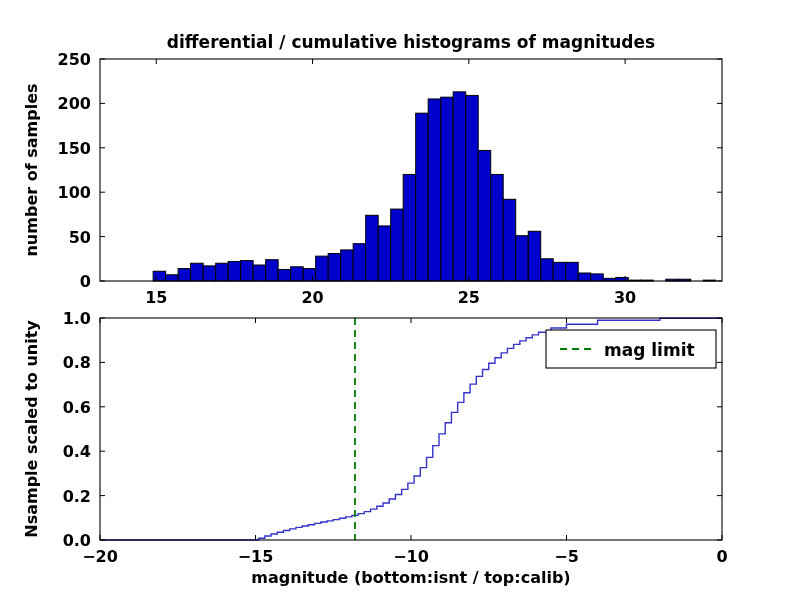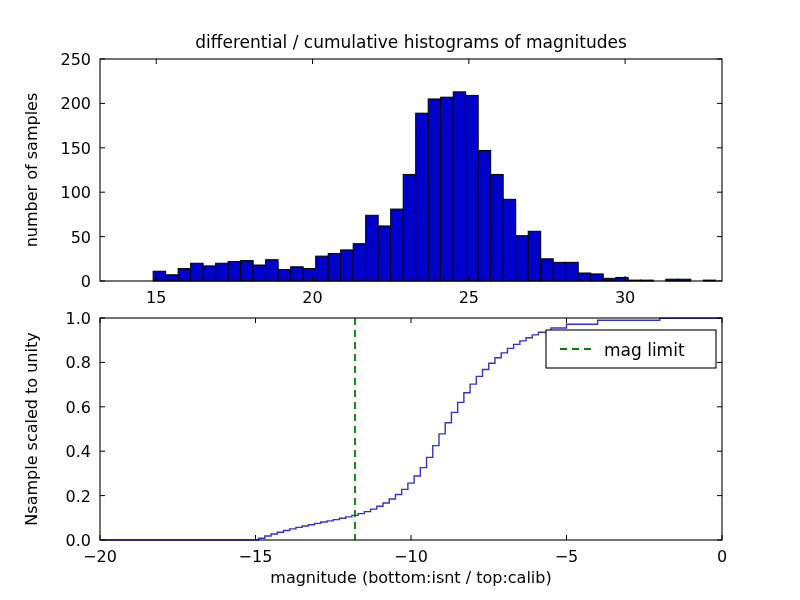--- a/index.html
+++ b/index.html
@@ -13,20 +13,21 @@
     font-family: "DejaVu Sans", sans-serif;
     overflow: hidden;
     position: relative;
   }
   #figure {
     position: absolute;
     left: 0; top: 0;
     width: 800px;
     height: 600px;
     background: #d946ef;
+    font-weight: bold;
   }
   svg { display: block; }
   .axis-line {
     fill: none;
     stroke: #000000;
     stroke-width: 1.1;
   }
   .tick-line {
     stroke: #000000;
     stroke-width: 1.0;

